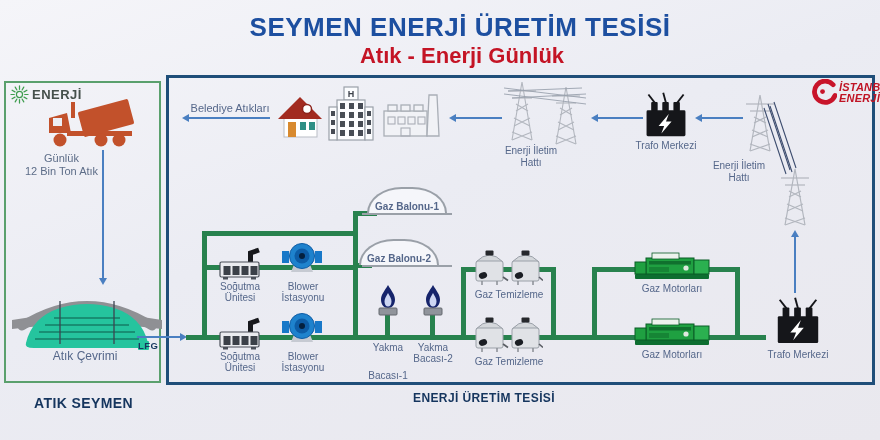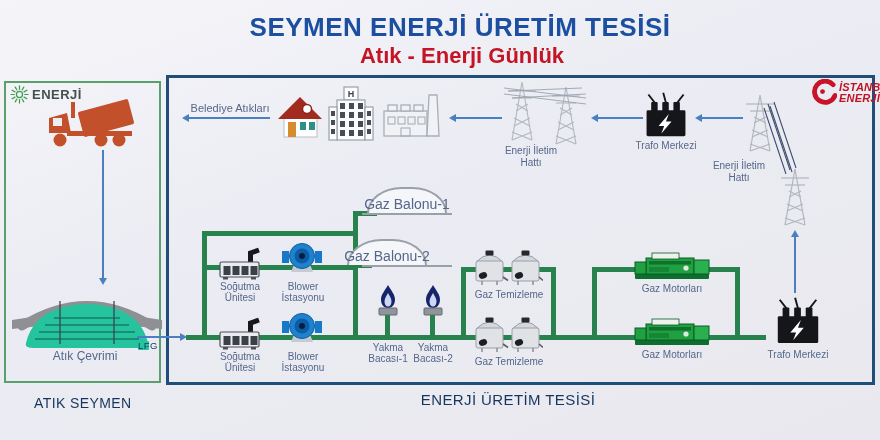--- a/index.html
+++ b/index.html
@@ -11,33 +11,33 @@
     font-size:26px;font-weight:bold;color:#1d4fa0;letter-spacing:0.5px;white-space:nowrap;}
   .subtitle{position:absolute;left:462px;top:43px;transform:translateX(-50%);
     font-size:22px;font-weight:bold;color:#c41425;white-space:nowrap;}
   .panel{position:absolute;background:transparent;}
   .panel.green{left:4px;top:81px;width:153px;height:298px;border:2px solid #5aa06d;}
   .panel.blue{left:166px;top:75px;width:703px;height:304px;border:3px solid #1f4e79;}
   .lbl{position:absolute;color:#55678a;font-size:10px;line-height:11px;text-align:right;
     white-space:nowrap;transform:translateX(-50%);}
   .lbl.md{font-size:11px;}
   .lbl.lg{font-size:12px;}
-  .footerlbl{position:absolute;color:#15355e;font-weight:normal;letter-spacing:0.4px;white-space:nowrap;}
+  .footerlbl{position:absolute;color:#15355e;font-weight:bold;letter-spacing:0.4px;white-space:nowrap;}
   .pipe{position:absolute;background:#28824e;}
   .arr{position:absolute;background:#4a7fc1;}
   .arr.h{height:2px;} .arr.v{width:2px;}
   .arr::after{content:"";position:absolute;width:0;height:0;border:4px solid transparent;}
   .arr.head-left::after{border-right:7px solid #4a7fc1;left:-7px;top:-3px;}
   .arr.head-right::after{border-left:7px solid #4a7fc1;right:-7px;top:-3px;}
   .arr.head-up::after{border-bottom:7px solid #4a7fc1;border-left-width:4px;border-right-width:4px;top:-7px;left:-3px;}
   .arr.head-down::after{border-top:7px solid #4a7fc1;border-left-width:4px;border-right-width:4px;bottom:-7px;left:-3px;}
   .dome{position:absolute;width:80px;height:26px;background:#f5f6fa;border:2px solid #9aa0a8;
     border-bottom:none;border-radius:40px 40px 0 0 / 30px 30px 0 0;box-sizing:border-box;}
   .dome .dtxt{position:absolute;left:50%;transform:translateX(-50%);bottom:1px;
-    font-size:14px;color:#55678a;white-space:nowrap;}
+    font-size:10px;color:#55678a;white-space:nowrap;font-weight:bold;}
   .dbase{position:absolute;height:2px;background:#9aa0a8;}
   .istac{position:absolute;left:10px;top:85px;display:flex;align-items:center;gap:3px;}
   .istac span{font-size:13px;font-weight:bold;color:#45504b;letter-spacing:0.5px;}
   .ienerji{position:absolute;left:810px;top:79px;display:flex;align-items:center;gap:2px;}
   .ienerji .tx{display:flex;flex-direction:column;font-style:italic;font-weight:bold;
     font-size:11px;line-height:11px;color:#c01425;letter-spacing:0.2px;}
 </style>
 </head>
 <body>
 
@@ -76,20 +76,24 @@
       <rect x="27" y="5" width="4" height="16"></rect>
       <path d="M5,21 L23,16 L27,36 L5,36 Z"></path>
       <rect x="23" y="34" width="65" height="5"></rect>
       <circle cx="16" cy="43" r="6.5"></circle>
       <circle cx="57" cy="43" r="6.5"></circle>
       <circle cx="75" cy="43" r="6.5"></circle>
     </g>
     <rect x="9" y="21" width="9" height="8" fill="#edeef4"></rect>
   </svg>
 
+  <div class="abs" style="left:14px;top:152px;width:95px;text-align:center">
+    <div class="md" style="color:#5d6d88;font-size:11px;line-height:13px">Günlük</div>
+    <div style="color:#5d6d88;font-size:11px;line-height:13px">12 Bin Ton Atık</div>
+  </div>
 
   <div class="arr v head-down" style="left:102px;top:150px;height:132px"></div>
 
   <svg class="abs" style="left:12px;top:291px" width="150" height="62" viewBox="0 0 150 62">
     <polygon points="0,29 26,25 28,35 0,38" fill="#8f9094"></polygon>
     <polygon points="150,29 124,25 122,35 150,38" fill="#8f9094"></polygon>
     <path d="M10,35 Q75,-6 140,35" stroke="#8f9094" stroke-width="9" fill="none" stroke-linecap="round"></path>
     <path d="M14,52 Q20,26 48,17 Q75,9 102,17 Q130,26 136,52 Q138,57 132,57 L22,57 Q12,57 14,52 Z" fill="#25c49e"></path>
     <rect x="126" y="50" width="11" height="9" rx="1" fill="#25c49e"></rect>
     <g stroke="#157e66" stroke-width="1.4">
@@ -267,21 +271,21 @@
   <div class="pipe" style="left:461px;top:267px;width:95px;height:5px"></div>
   <div class="pipe" style="left:551px;top:267px;width:5px;height:73px"></div>
   <div class="pipe" style="left:592px;top:267px;width:5px;height:73px"></div>
   <div class="pipe" style="left:592px;top:267px;width:148px;height:5px"></div>
   <div class="pipe" style="left:735px;top:267px;width:5px;height:73px"></div>
 
   <div class="dome" style="left:367px;top:187px">
     <div class="dtxt">Gaz Balonu-1</div>
   </div>
   <div class="dbase" style="left:362px;top:213px;width:90px"></div>
-  <div class="dome" style="left:347px;top:239px">
+  <div class="dome" style="left:359px;top:239px">
     <div class="dtxt">Gaz Balonu-2</div>
   </div>
   <div class="dbase" style="left:362px;top:265px;width:90px"></div>
 
   <svg class="abs" style="left:219px;top:246px" width="42" height="34" viewBox="0 0 42 34">
     <path d="M31.5,18 L31.5,7 L40,4" stroke="#17181c" stroke-width="5" fill="none"></path>
     <rect x="1" y="16" width="39" height="15" rx="1.5" fill="#eaebef" stroke="#4a4f58" stroke-width="1.2"></rect>
     <rect x="4.5" y="20" width="7" height="9" fill="#3b4048"></rect>
     <rect x="13.5" y="20" width="7" height="9" fill="#3b4048"></rect>
     <rect x="22.5" y="20" width="7" height="9" fill="#3b4048"></rect>
@@ -326,21 +330,21 @@
   </svg>
   <div class="lbl" style="left:303px;top:351px">Blower</div>
   <div class="lbl" style="left:303px;top:362px">İstasyonu</div>
 
   <svg class="abs" style="left:375px;top:284px" width="26" height="32" viewBox="0 0 26 32">
     <path d="M13,1 C9.5,7 6,10.5 6,15.5 C6,20.5 9,24 13,24 C17,24 20,20.5 20,15.5 C20,10.5 16.5,7 13,1 Z" fill="#16246b"></path>
     <path d="M13,9 C11,12.5 9.5,14.5 9.5,17.5 C9.5,20.5 11,22.5 13,22.5 C15,22.5 16.5,20.5 16.5,17.5 C16.5,14.5 15,12.5 13,9 Z" fill="#cdd6f2"></path>
     <rect x="4" y="24" width="18" height="7" rx="1" fill="#90949b" stroke="#64686e" stroke-width="1"></rect>
   </svg>
   <div class="lbl" style="left:388px;top:342px">Yakma</div>
-  <div class="lbl" style="left:388px;top:353px">Bacası-1</div>
+  <div class="lbl" style="left:388px;top:370px">Bacası-1</div>
 
   <svg class="abs" style="left:420px;top:284px" width="26" height="32" viewBox="0 0 26 32">
     <path d="M13,1 C9.5,7 6,10.5 6,15.5 C6,20.5 9,24 13,24 C17,24 20,20.5 20,15.5 C20,10.5 16.5,7 13,1 Z" fill="#16246b"></path>
     <path d="M13,9 C11,12.5 9.5,14.5 9.5,17.5 C9.5,20.5 11,22.5 13,22.5 C15,22.5 16.5,20.5 16.5,17.5 C16.5,14.5 15,12.5 13,9 Z" fill="#cdd6f2"></path>
     <rect x="4" y="24" width="18" height="7" rx="1" fill="#90949b" stroke="#64686e" stroke-width="1"></rect>
   </svg>
   <div class="lbl" style="left:433px;top:342px">Yakma</div>
   <div class="lbl" style="left:433px;top:353px">Bacası-2</div>
 
   <svg class="abs" style="left:473px;top:249px" width="70" height="38" viewBox="0 0 70 38">
@@ -421,15 +425,15 @@
     <g fill="#15161a">
       <rect x="6" y="14" width="7" height="10" rx="1"></rect>
       <rect x="18" y="14" width="7" height="10" rx="1"></rect>
       <rect x="30" y="14" width="7" height="10" rx="1"></rect>
       <rect x="1" y="23" width="42" height="28" rx="1.5"></rect>
     </g>
     <polygon points="25,27 14,40 20,40 17,48 28,35 22,35" fill="#ffffff"></polygon>
   </svg>
   <div class="lbl" style="left:798px;top:349px">Trafo Merkezi</div>
 
-  <div class="footerlbl" style="left:508px;top:391px;font-size:15px;transform:translateX(-50%)">ENERJİ ÜRETİM TESİSİ</div>
+  <div class="footerlbl" style="left:484px;top:391px;font-size:12px;transform:translateX(-50%)">ENERJİ ÜRETİM TESİSİ</div>
 
 </div>
 
 </body></html>

